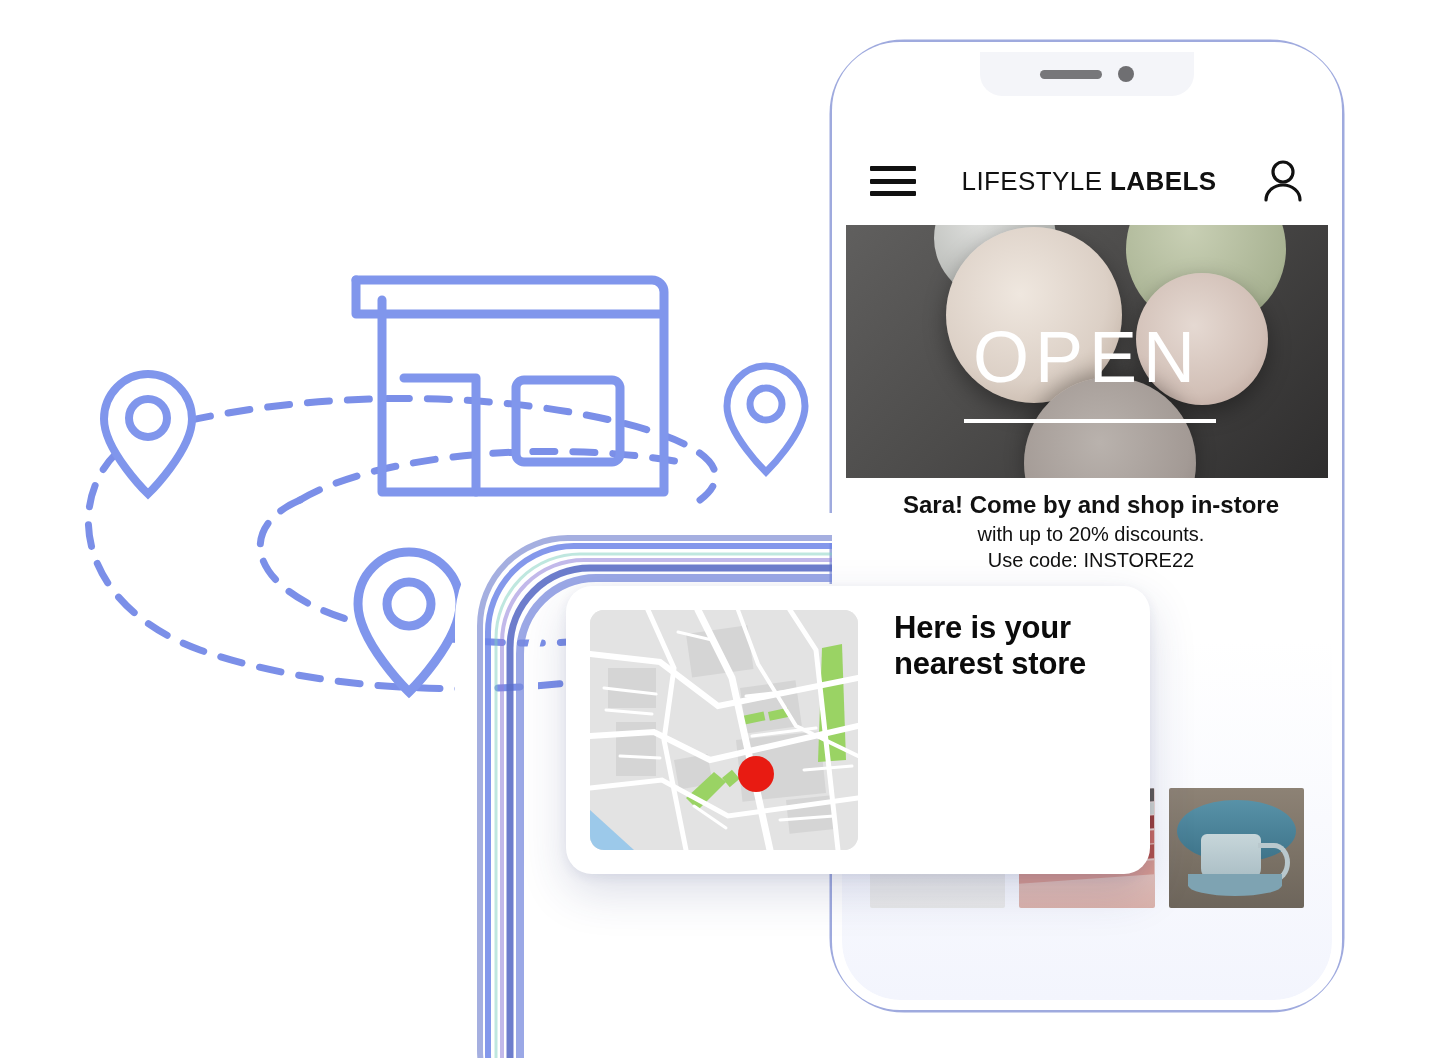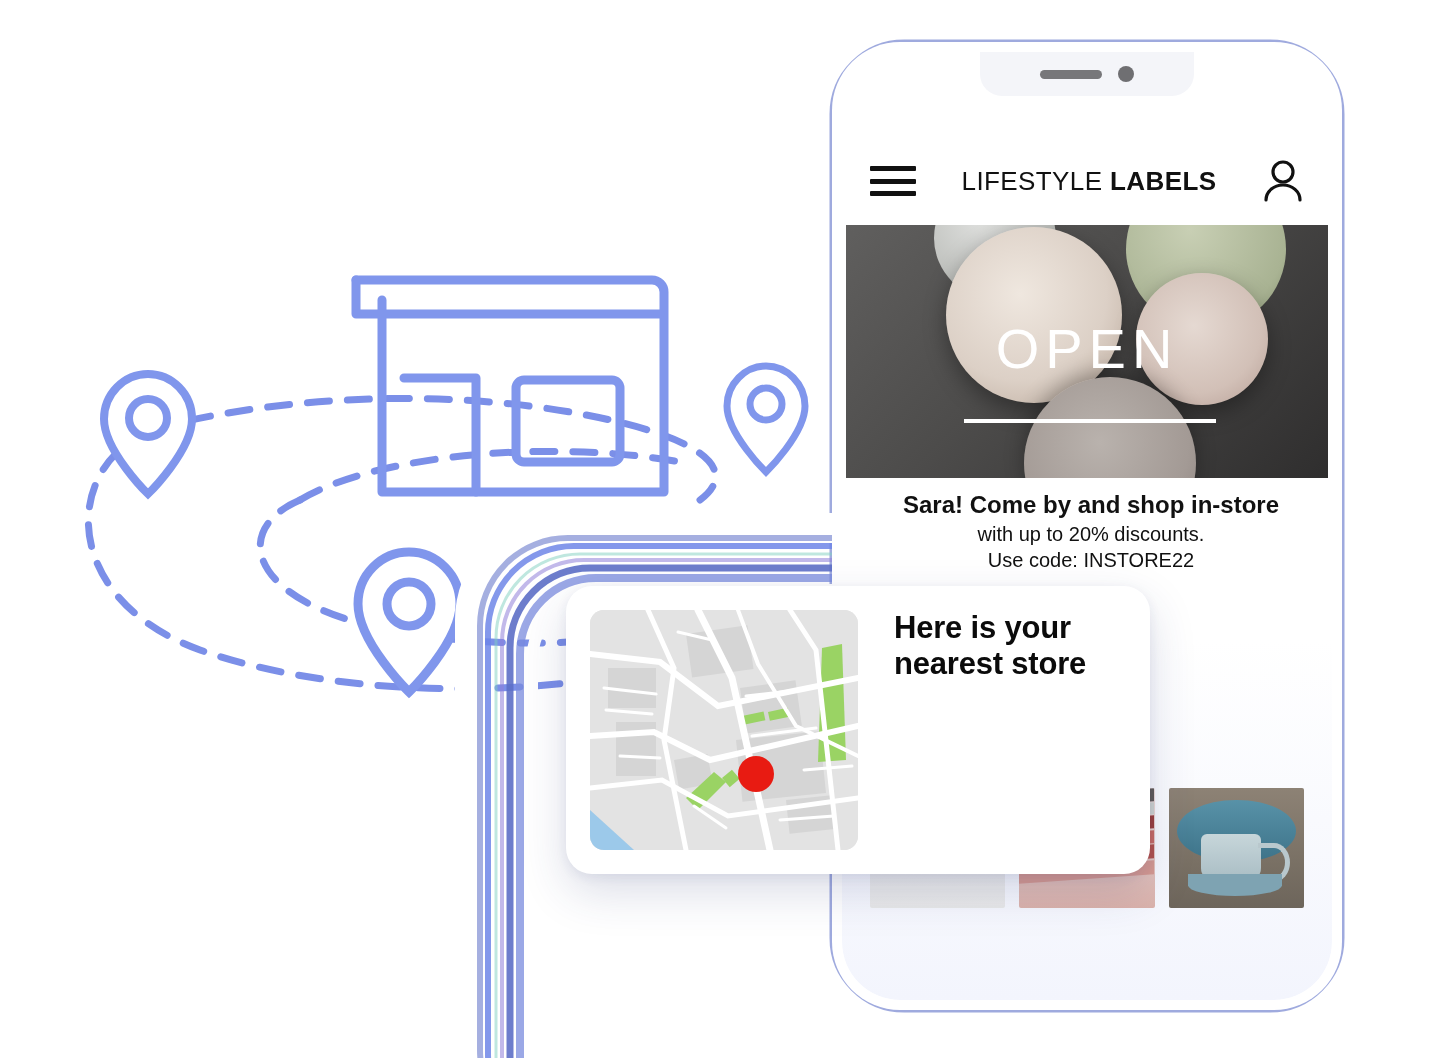--- a/index.html
+++ b/index.html
@@ -52,21 +52,21 @@
 
   
   .hero{
     position:absolute;top:173px;left:4px;right:4px;height:253px;
     background:linear-gradient(135deg,#605f5e 0%,#4d4c4b 42%,#2f2e2e 100%);
     overflow:hidden;
   }
   .bowl{position:absolute;border-radius:50%;}
   .hero-open{
     position:absolute;left:0;right:0;top:96px;text-align:center;
-    color:#fff;font-size:56px;font-weight:300;letter-spacing:6px;line-height:1;
+    color:#fff;font-size:72px;font-weight:300;letter-spacing:6px;line-height:1;
     font-family:"Liberation Sans","DejaVu Sans",sans-serif;
   }
   .hero-rule{position:absolute;left:118px;right:112px;top:194px;height:4px;background:#fff;}
 
   
   .promo{position:absolute;top:437px;left:8px;right:0;text-align:center;color:#111;}
   .promo .l1{font-size:24px;font-weight:700;line-height:1.32;}
   .promo .l2,.promo .l3{font-size:20px;font-weight:400;line-height:1.32;}
 
   

